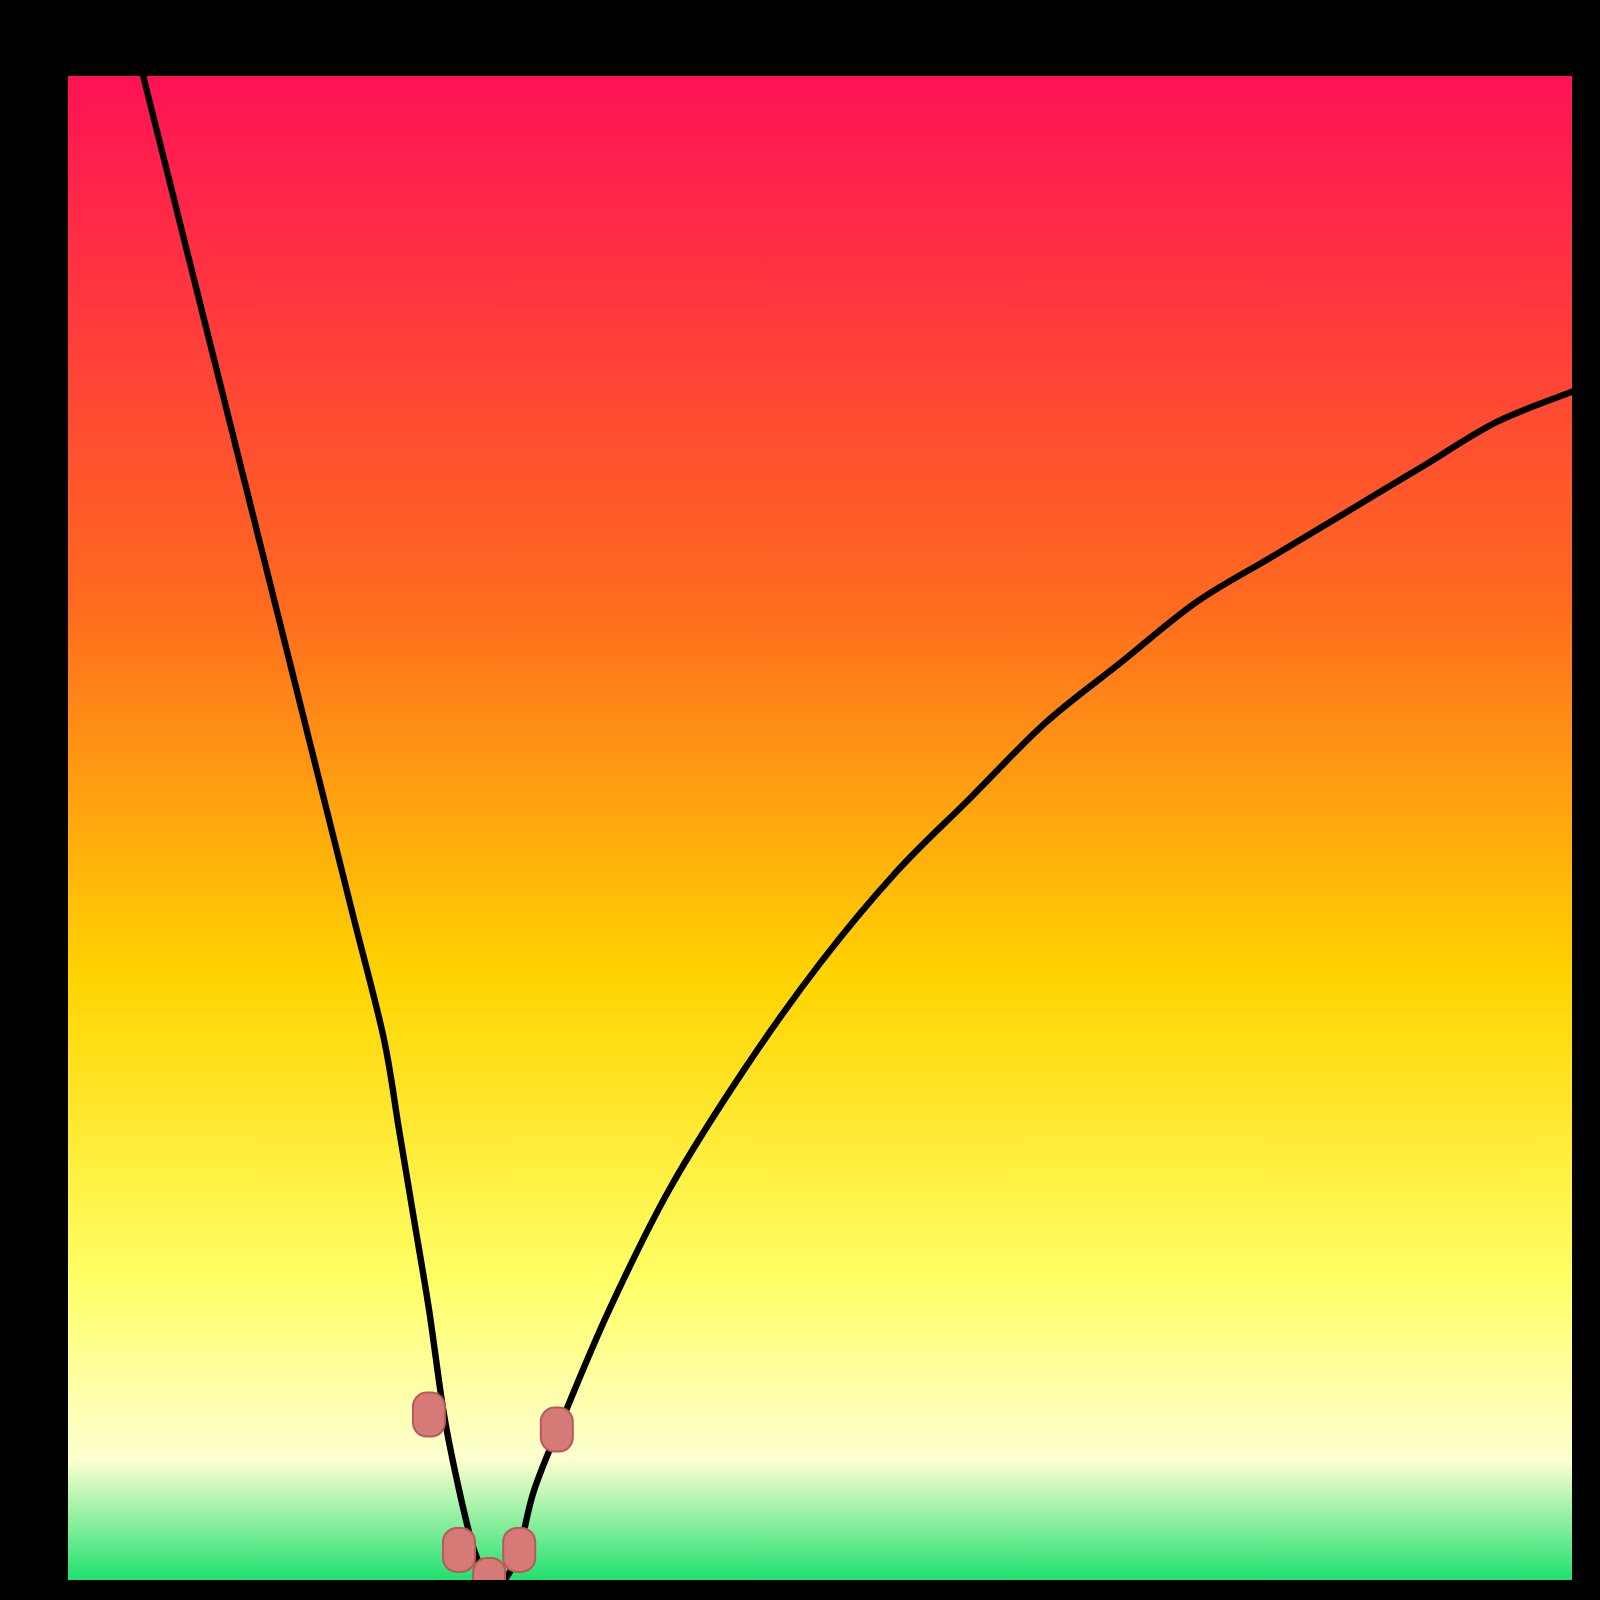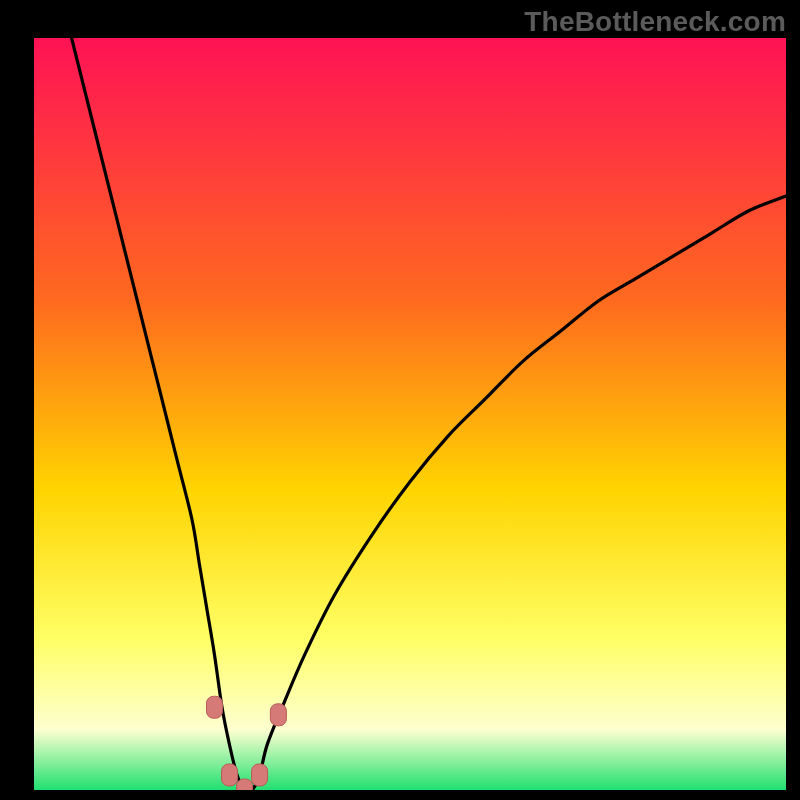--- a/index.html
+++ b/index.html
@@ -33,21 +33,20 @@
     font-size: 28px;
     font-weight: 600;
     color: #5b5b5b;
     letter-spacing: 0.2px;
   }
 </style>
 </head>
 <body>
 
 <div class="frame">
-  <div class="watermark">TheBottleneck.com</div>
   <svg class="plot" viewBox="0 0 752 752" preserveAspectRatio="none">
     <defs>
       <linearGradient id="bg-grad" x1="0" y1="0" x2="0" y2="1">
         <stop id="g0" offset="0%" stop-color="#ff1255"></stop>
         <stop id="g1" offset="35%" stop-color="#ff6a1f"></stop>
         <stop id="g2" offset="60%" stop-color="#ffd400"></stop>
         <stop id="g3" offset="80%" stop-color="#ffff66"></stop>
         <stop id="g4" offset="92%" stop-color="#fdffd0"></stop>
         <stop id="g5" offset="100%" stop-color="#20e070"></stop>
       </linearGradient>

